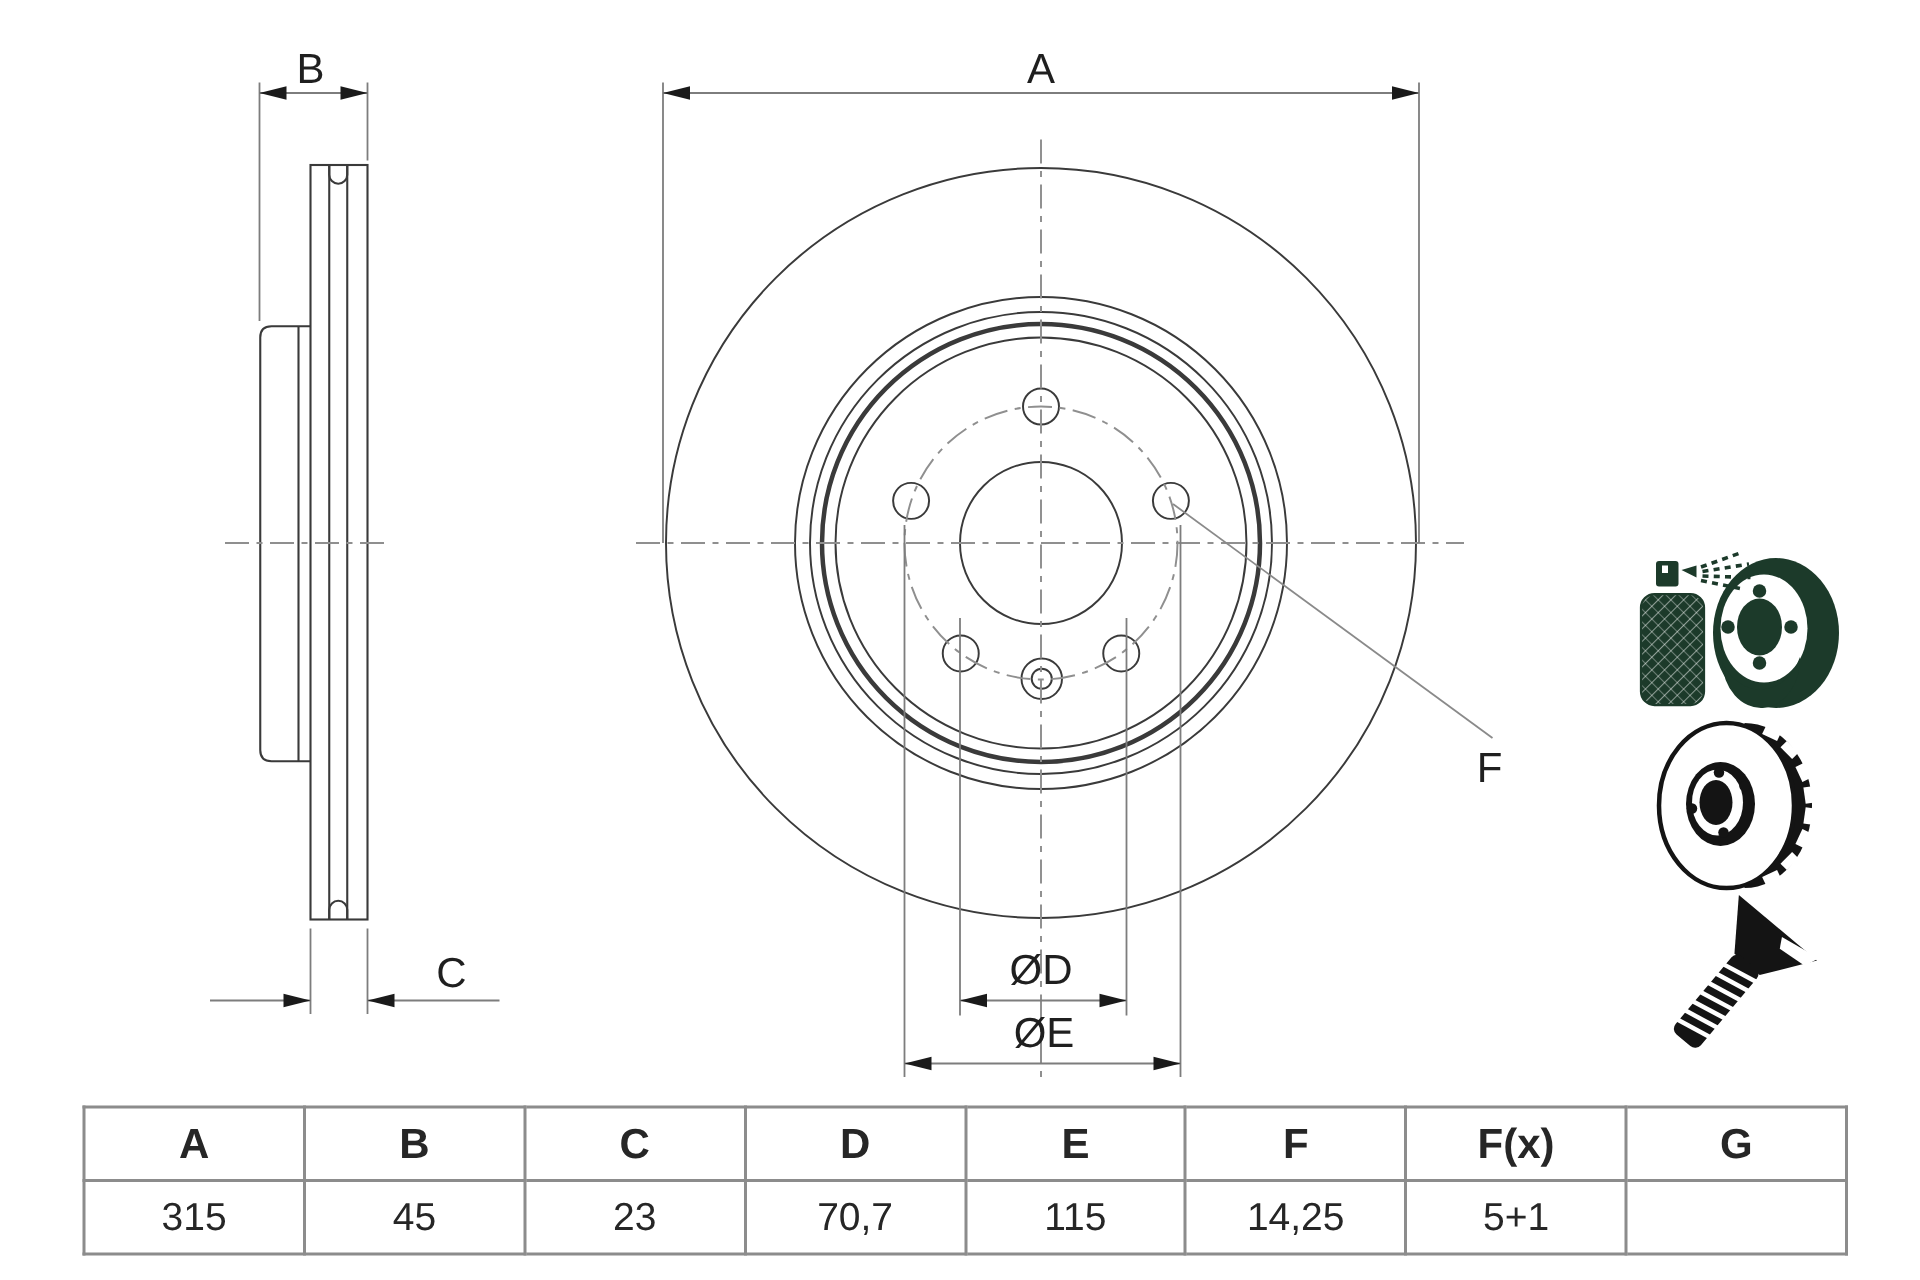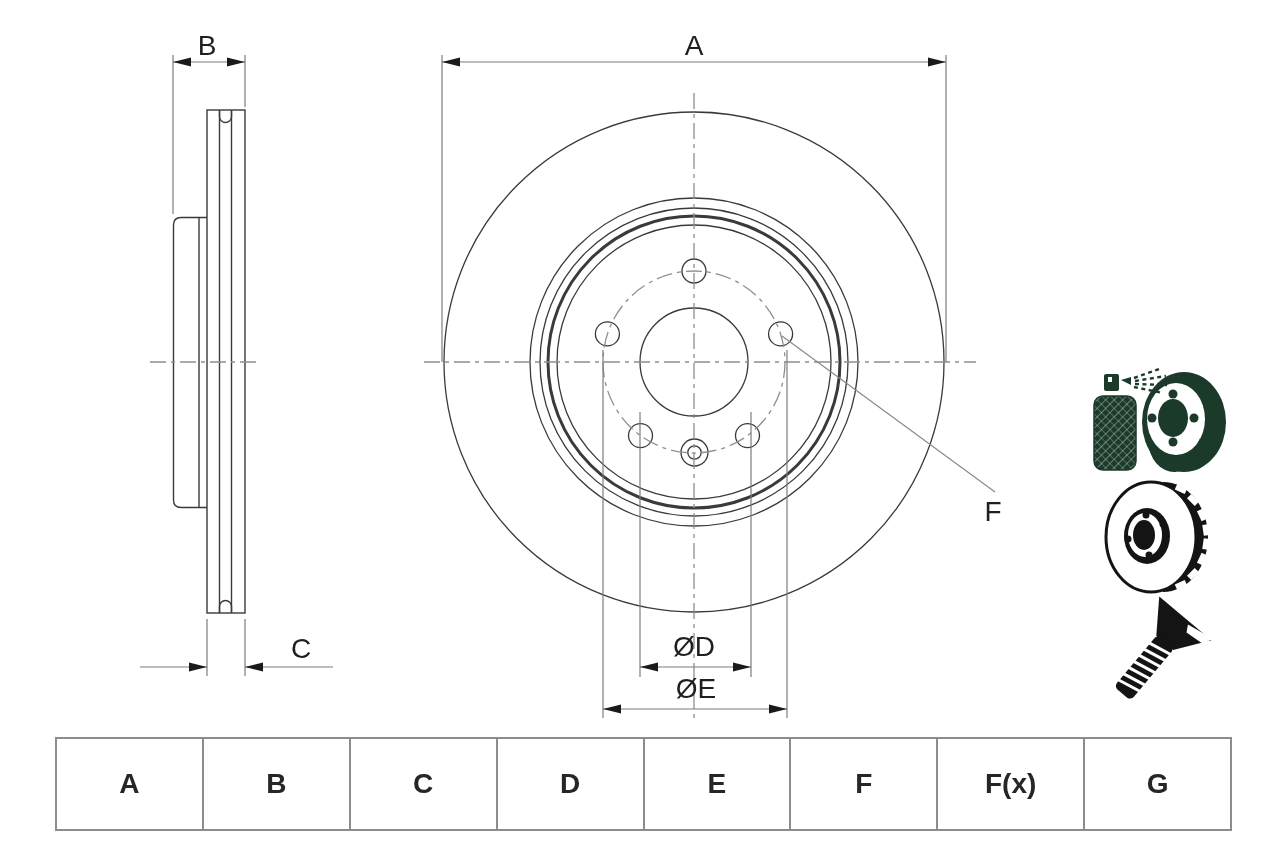--- a/index.html
+++ b/index.html
@@ -190,16 +190,26 @@
       <tr>
         <th>A</th>
         <th>B</th>
         <th>C</th>
         <th>D</th>
         <th>E</th>
         <th>F</th>
         <th>F(x)</th>
         <th>G</th>
       </tr>
+      <tr>
+        <td>315</td>
+        <td>45</td>
+        <td>23</td>
+        <td>70,7</td>
+        <td>115</td>
+        <td>14,25</td>
+        <td>5+1</td>
+        <td></td>
+      </tr>
     </tbody>
   </table>
 
 </div>
 
 </body></html>

